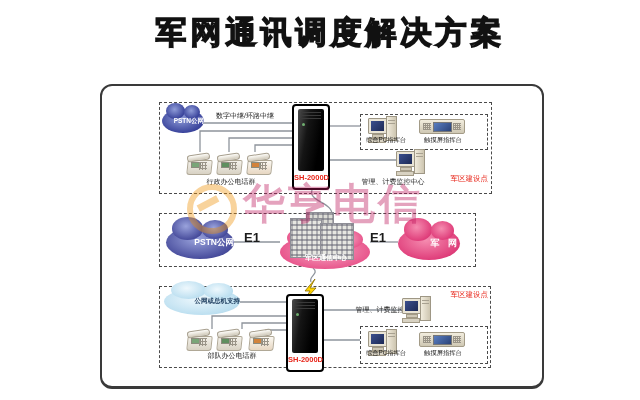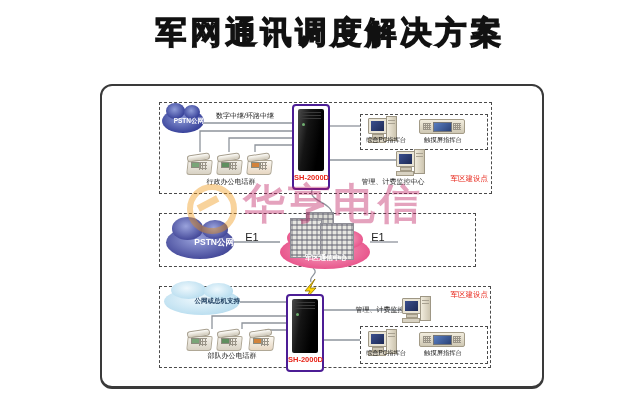--- a/index.html
+++ b/index.html
@@ -23,21 +23,21 @@
   .sec-bot{left:57px;top:200px;width:330px;height:80px;}
   .inner-dashed{position:absolute;border:1px dashed #4a4a4a;background:#fff;}
   .in-top{left:258px;top:28px;width:126px;height:34px;}
   .in-bot{left:258px;top:240px;width:126px;height:36px;}
 
   .wires{position:absolute;left:0;top:0;width:440px;height:300px;pointer-events:none;z-index:1;}
   .node{z-index:2;}
 
   
   .lbl{position:absolute;font-size:7px;line-height:1.15;text-align:center;color:#1c1c1c;z-index:2;white-space:nowrap;}
-  .lbl.e1{font-weight:normal;font-size:11px;}
+  .lbl.e1{font-weight:bold;font-size:13px;}
   .tag{position:absolute;font-size:7.5px;font-weight:normal;color:#e8261a;text-align:right;z-index:3;white-space:nowrap;}
 
   
   .cloud{position:absolute;border-radius:50%;display:flex;align-items:center;justify-content:flex-end;
          text-align:center;z-index:2;}
   .cloud::before,.cloud::after{content:"";position:absolute;border-radius:50%;background:inherit;z-index:-1;}
   .cloud::before{left:9%;top:-26%;width:46%;height:68%;}
   .cloud::after{right:9%;top:-18%;width:38%;height:58%;}
   .cloud span{position:relative;z-index:1;}
   .cl-a{left:60px;top:23px;width:42px;height:24px;
@@ -63,21 +63,21 @@
   .bldg{position:absolute;border:1px solid #8e8e96;
         background:repeating-linear-gradient(180deg,rgba(95,95,110,.5) 0 2px,rgba(0,0,0,0) 2px 5px),
                    repeating-linear-gradient(90deg,rgba(95,95,110,.4) 0 2px,rgba(0,0,0,0) 2px 5px),#e7e7e1;}
   .b0{left:26px;top:0;width:26px;height:24px;background-color:#dcdcd6;}
   .b1{left:10px;top:6px;width:30px;height:38px;}
   .b2{left:40px;top:11px;width:32px;height:35px;}
   .center-lbl{position:absolute;left:4px;top:41px;width:84px;text-align:center;
         font-size:7px;font-weight:bold;color:#fff;z-index:3;white-space:nowrap;}
 
   
-  .cabinet{position:absolute;border:2px solid #4c1d95;border-radius:4px;background:#fff;z-index:2;
+  .cabinet{position:absolute;border:2px solid #000000;border-radius:4px;background:#fff;z-index:2;
         box-sizing:border-box;padding:3px 0 2px;}
   .cab-a{left:190px;top:18px;width:38px;height:86px;}
   .cab-b{left:184px;top:208px;width:38px;height:78px;}
   .cab-tower{margin:0 auto;width:26px;background:linear-gradient(100deg,#4d4d4d 0%,#151515 35%,#000 75%);
         border-radius:2px;position:relative;}
   .cab-a .cab-tower{height:62px;}
   .cab-b .cab-tower{height:54px;}
   .cab-tower::before{content:"";position:absolute;left:3px;right:3px;top:3px;height:7px;
         background:repeating-linear-gradient(#3a3a3a 0 1px,rgba(0,0,0,0) 1px 3px);}
   .cab-tower::after{content:"";position:absolute;left:4px;top:14px;width:3px;height:3px;background:#6fae6f;border-radius:50%;}
@@ -223,20 +223,23 @@
 
     <div class="center-node">
       <div class="pink-cloud"></div>
       <div class="bldg b0"></div>
       <div class="bldg b1"></div>
       <div class="bldg b2"></div>
       <div class="center-lbl">军区通信中心</div>
     </div>
 
     <div class="lbl e1" style="left:266px;top:145px;width:20px;">E1</div>
+    <div class="cloud cl-c node">
+      <span>军 网</span>
+    </div>
 
     <div class="cloud cl-d node">
       <span>公网或总机支持</span>
     </div>
 
     <div class="cabinet cab-b">
       <div class="cab-tower"></div>
       <div class="cab-label">SH-2000D</div>
     </div>
 

